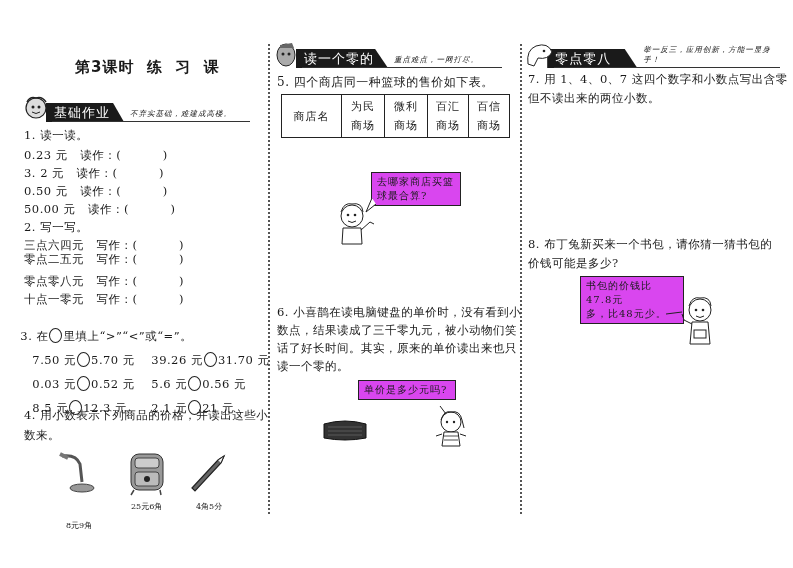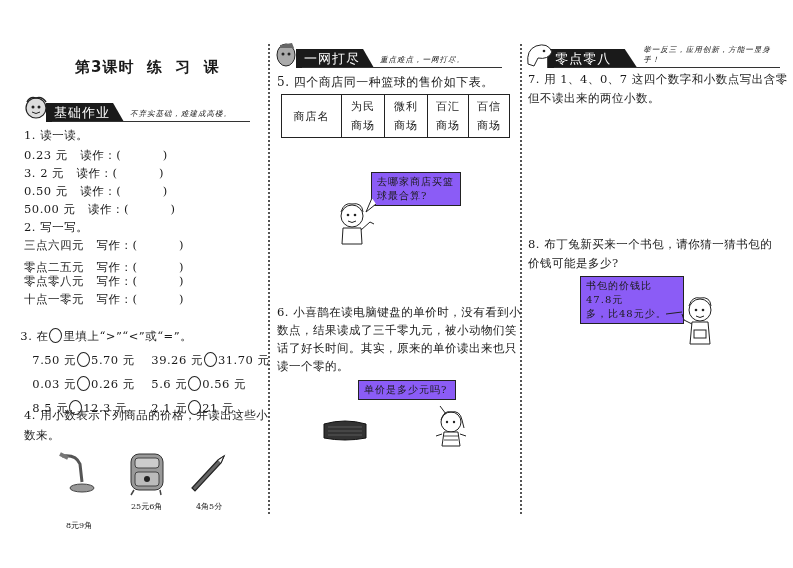--- a/index.html
+++ b/index.html
@@ -16,21 +16,21 @@
                  clip-path:polygon(0 0, 86% 0, 100% 100%, 0 100%); letter-spacing:1px; }
   .banner .motto { font-size:7.5px; margin-left:6px; margin-bottom:3px; font-style:italic; letter-spacing:1px; }
   .banner .rule { position:absolute; left:30px; bottom:0; height:1px; background:#333; }
   .line { position:absolute; font-size:11.5px; white-space:pre; letter-spacing:0.5px; }
   .circle { display:inline-block; width:11px; height:13px; border:1.3px solid #222; border-radius:50%;
             vertical-align:-3px; margin:0 1px; }
   .price-table { position:absolute; left:281px; top:94px; border-collapse:collapse; font-size:11px; }
   .price-table td { border:1.5px solid #222; text-align:center; padding:0; letter-spacing:1px; }
   .price-table tr.r1 td { height:42px; line-height:19px; }
   .price-table tr.r2 td { height:23px; }
-  .bubble { position:absolute; border:1.2px solid #222; background:#8b5cf6; font-size:10px; padding:2px 5px;
+  .bubble { position:absolute; border:1.2px solid #222; background:#d946ef; font-size:10px; padding:2px 5px;
             line-height:14px; letter-spacing:1px; }
   .caption { position:absolute; font-size:8px; white-space:pre; }
   svg { position:absolute; overflow:visible; }
 </style>
 </head>
 <body>
 
 <div class="divider" style="left:268px;"></div>
 <div class="divider" style="left:520px;"></div>
 
@@ -52,36 +52,36 @@
 </div>
 
 <div class="line" style="left:24px; top:128px;">1. 读一读。</div>
 <div class="line" style="left:24px; top:148px;">0.23 元   读作：(          )</div>
 <div class="line" style="left:24px; top:166px;">3. 2 元   读作：(          )</div>
 <div class="line" style="left:24px; top:184px;">0.50 元   读作：(          )</div>
 <div class="line" style="left:24px; top:202px;">50.00 元   读作：(          )</div>
 
 <div class="line" style="left:24px; top:220px;">2. 写一写。</div>
 <div class="line" style="left:24px; top:238px;">三点六四元   写作：(          )</div>
-<div class="line" style="left:24px; top:260px;">零点二五元   写作：(          )</div>
+<div class="line" style="left:24px; top:252px;">零点二五元   写作：(          )</div>
 <div class="line" style="left:24px; top:274px;">零点零八元   写作：(          )</div>
 <div class="line" style="left:24px; top:292px;">十点一零元   写作：(          )</div>
 
 <div class="line" style="left:12px; top:314px;">
   <span>3. 在</span><span class="circle"></span><span>里填上“&gt;”“&lt;”或“=”。</span>
 </div>
 
 <div class="line" style="left:24px; top:338px;">
   <span>7.50 元</span><span class="circle"></span><span>5.70 元</span>
 </div>
 <div class="line" style="left:143px; top:338px;">
   <span>39.26 元</span><span class="circle"></span><span>31.70 元</span>
 </div>
 <div class="line" style="left:24px; top:362px;">
-  <span>0.03 元</span><span class="circle"></span><span>0.26 元</span>
+  <span>0.03 元</span><span class="circle"></span><span>0.52 元</span>
 </div>
 <div class="line" style="left:143px; top:362px;">
   <span>5.6 元</span><span class="circle"></span><span>0.56 元</span>
 </div>
 <div class="line" style="left:24px; top:386px;">
   <span>8.5 元</span><span class="circle"></span><span>12.3 元</span>
 </div>
 <div class="line" style="left:143px; top:386px;">
   <span>2.1 元</span><span class="circle"></span><span>21 元</span>
 </div>
@@ -113,21 +113,21 @@
 
 <div class="banner" style="left:272px; top:46px; width:240px;">
   <div class="mascot">
     <svg width="30" height="26" viewBox="0 0 30 26">
         <ellipse cx="14" cy="13" rx="9" ry="11" fill="#aaa" stroke="#222"></ellipse>
         <circle cx="11" cy="12" r="1.5" fill="#222"></circle>
         <circle cx="17" cy="12" r="1.5" fill="#222"></circle>
         <path d="M8 3 L20 1 L22 6 L8 6 Z" fill="#666"></path>
       </svg>
   </div>
-  <div class="tag">一网打尽</div>
+  <div class="tag">读一个零的</div>
   <div class="motto">重点难点，一网打尽。</div>
   <div class="rule" style="width:200px;"></div>
 </div>
 
 <div class="line" style="left:277px; top:74px; font-size:12px;">5. 四个商店同一种篮球的售价如下表。</div>
 
 <table class="price-table">
   <tbody>
       <tr class="r1">
     <td style="width:59px;">商店名</td>

